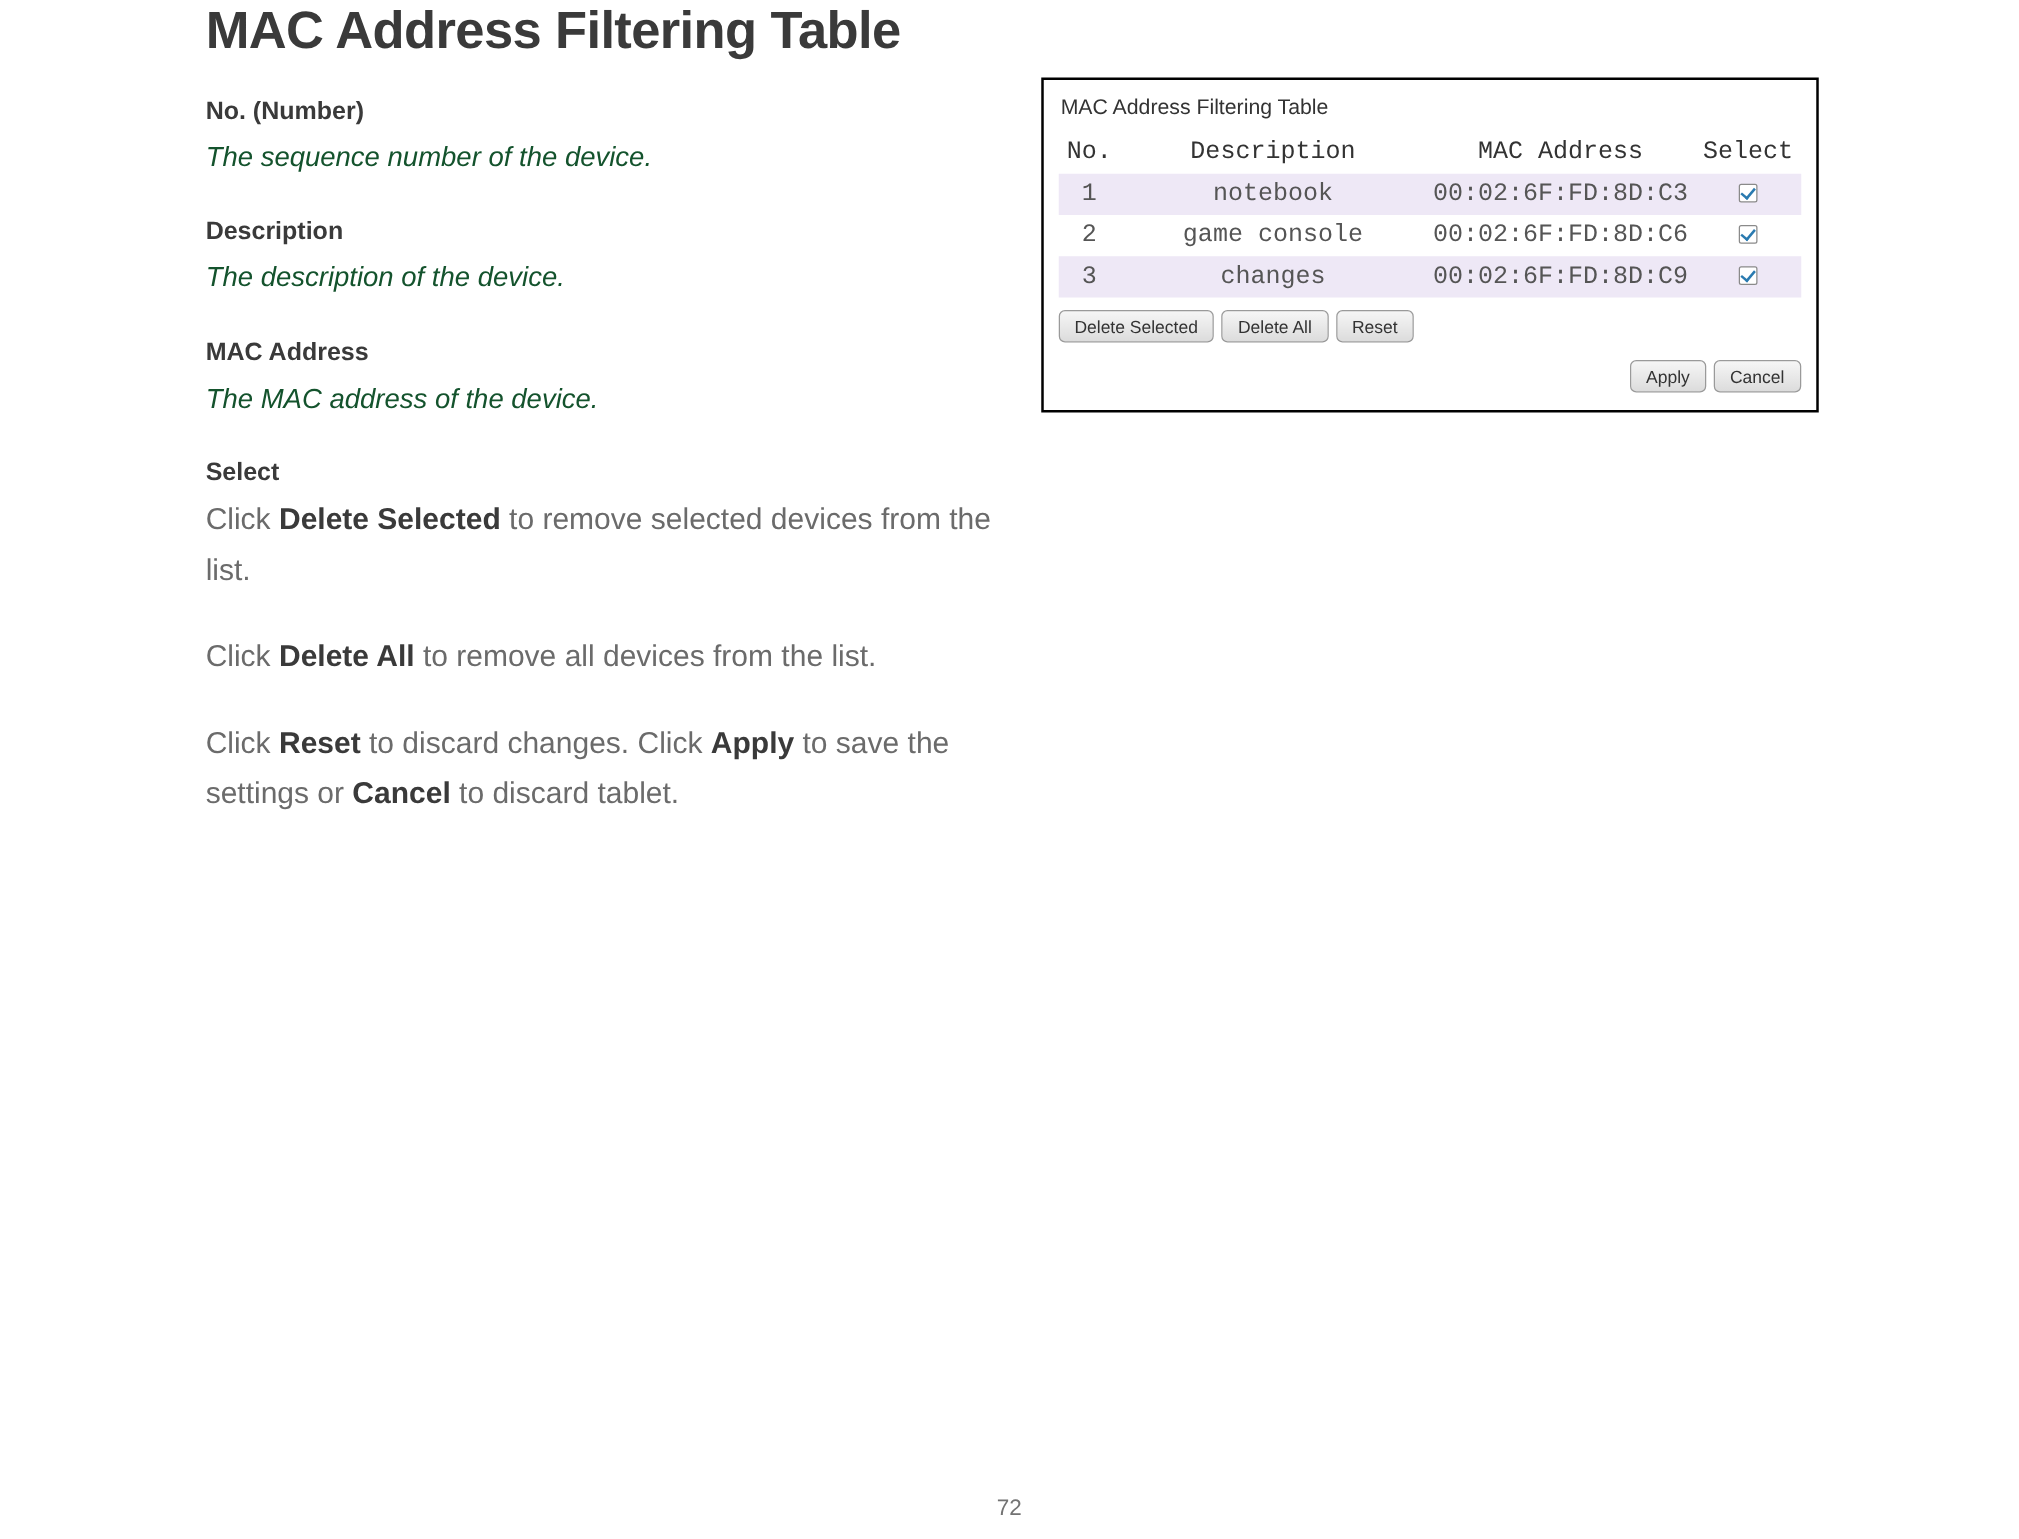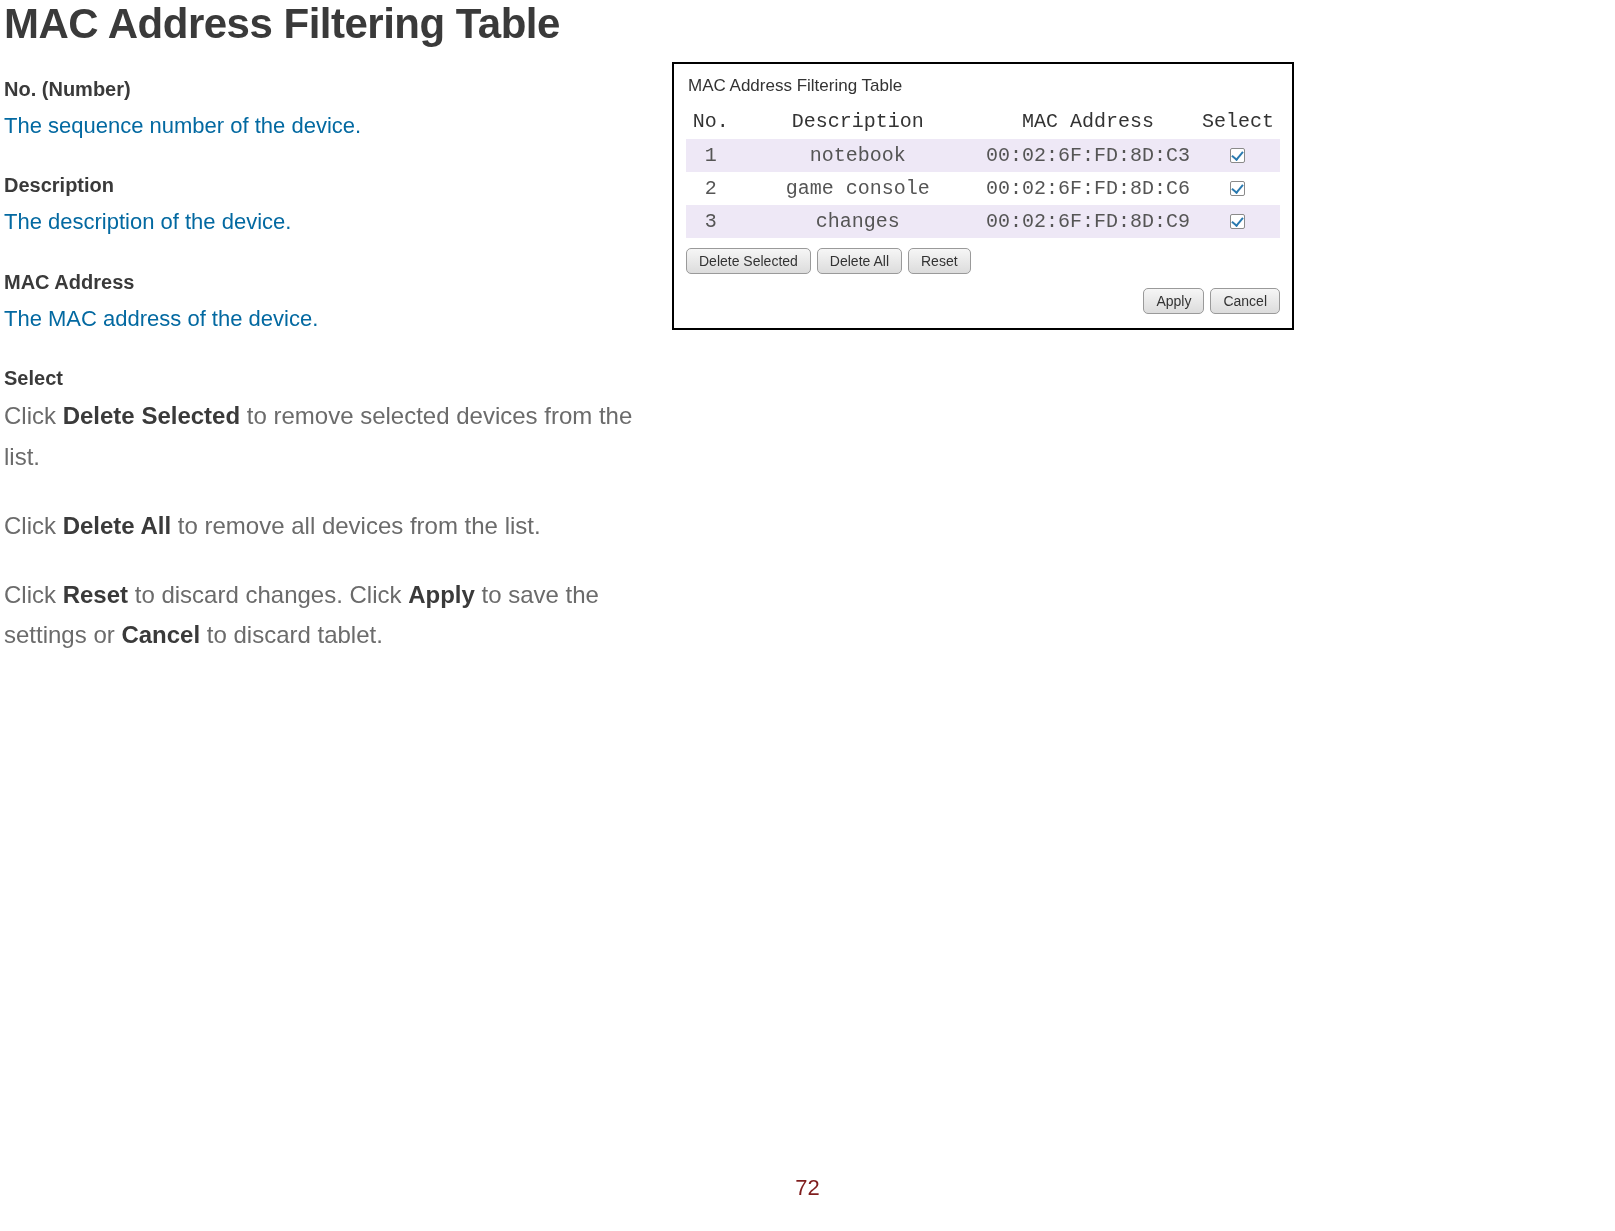--- a/index.html
+++ b/index.html
@@ -13,20 +13,21 @@
   .page {
     width: 1615px;
     min-height: 1231px;
     position: relative;
     padding: 0 0 60px 0;
   }
   .content-wrap {
     display: flex;
     flex-direction: row;
     align-items: flex-start;
+    justify-content: center;
   }
   .left-col {
     width: 660px;
     padding: 0 0 0 4px;
   }
   .page-title {
     font-family: Arial, Helvetica, sans-serif;
     font-weight: 700;
     font-size: 42px;
     color: #3a3a3a;
@@ -38,24 +39,25 @@
     font-weight: 700;
     font-size: 20px;
     color: #3a3a3a;
     margin: 0 0 4px 0;
     line-height: 1.35;
     font-stretch: condensed;
   }
   .def-desc {
     font-weight: 400;
     font-size: 22px;
-    color: #0369a1;
+    color: #14532d;
     margin: 0 0 28px 0;
     line-height: 1.7;
     font-stretch: condensed;
+    font-style: italic;
   }
   .para {
     font-size: 24px;
     color: #6b6b6b;
     margin: 0 0 28px 0;
     line-height: 1.7;
     font-stretch: condensed;
   }
   .para b { color: #3a3a3a; font-weight: 700; }
 
@@ -141,25 +143,25 @@
     cursor: pointer;
   }
   .footer-btns {
     margin-top: 14px;
     display: flex;
     justify-content: flex-end;
     gap: 6px;
   }
   .page-number {
     position: absolute;
-    bottom: 30px;
+    bottom: 14px;
     left: 50%;
     transform: translateX(-50%);
-    font-size: 22px;
-    color: #7f1d1d;
+    font-size: 18px;
+    color: #737373;
   }
 </style>
 </head>
 <body>
 
 <div class="page">
   <div class="content-wrap">
     <div class="left-col">
       <h1 class="page-title">MAC Address Filtering Table</h1>
 

